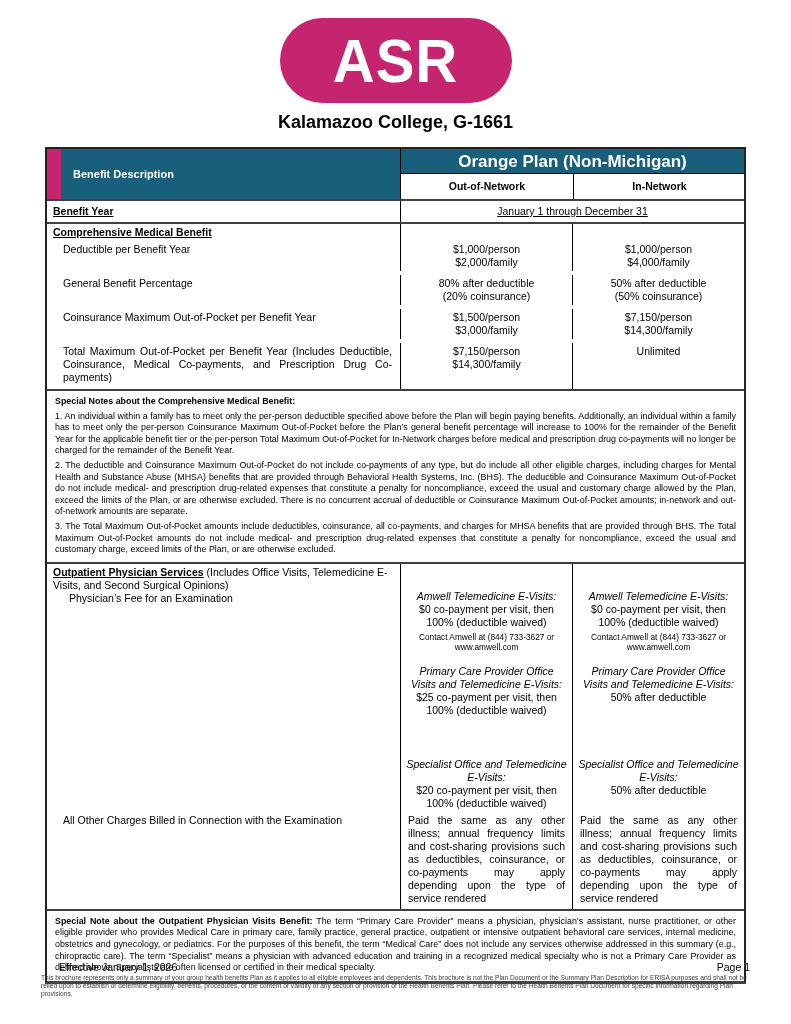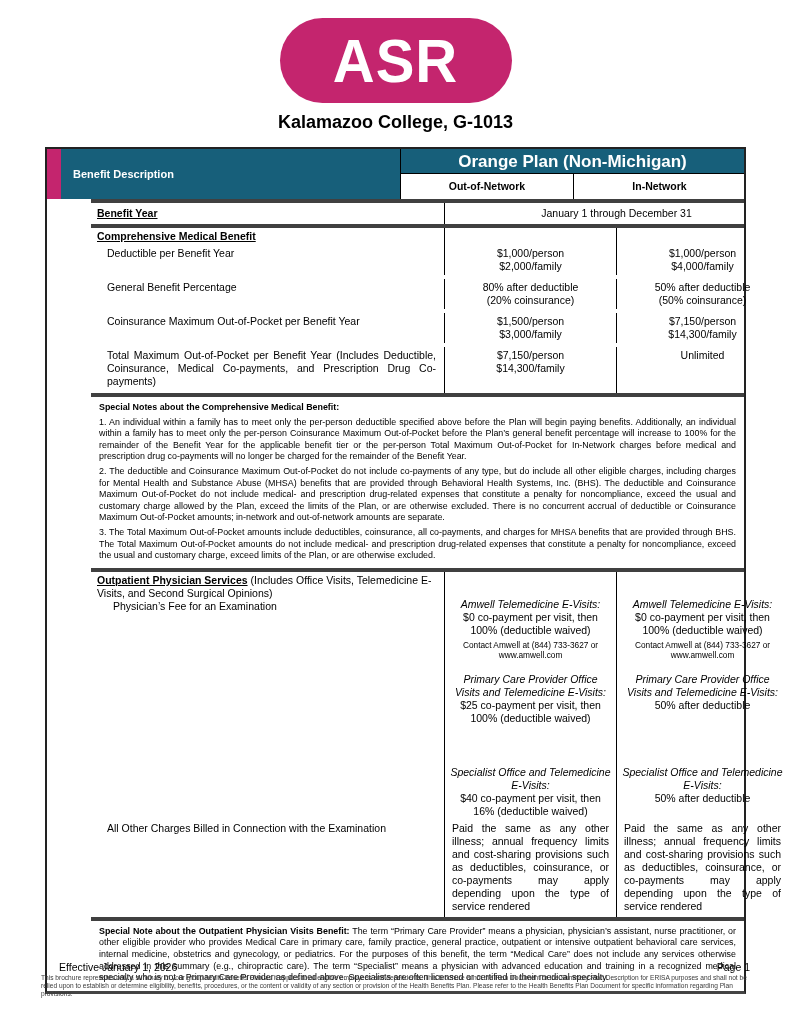--- a/index.html
+++ b/index.html
@@ -24,21 +24,21 @@
 
   
   .btable {
     position:absolute; left:45px; top:147px; width:701px;
     border:2px solid #222; border-bottom:3px solid #444;
     font-size:10.5px; line-height:13px;
   }
   .grid3 { display:grid; grid-template-columns:353px 172px 172px; }
   .grid2 { display:grid; grid-template-columns:353px 344px; }
   .vline { border-left:1px solid #000; }
-  .sep-top { border-top:4px solid #404040;margin-left:44px; }
+  .sep-top { border-top:2px solid #404040; }
 
   
   .hdr { display:grid; grid-template-columns:353px 344px; }
   .hdr-left {
     background:#175f7a; color:#fff; font-weight:bold; font-size:11px;
     position:relative; display:flex; align-items:center; padding-left:26px;
   }
   .hdr-accent { position:absolute; left:0; top:0; bottom:0; width:14px; background:#c4256e; }
   .hdr-right { display:flex; flex-direction:column; border-left:1px solid #000; }
   .hdr-plan {
@@ -47,21 +47,21 @@
     border-bottom:1px solid #000;
   }
   .hdr-cols { display:grid; grid-template-columns:172px 172px; height:25px; }
   .hdr-col {
     font-weight:bold; font-size:10.5px; display:flex; align-items:center; justify-content:center;
   }
   .hdr-col + .hdr-col { border-left:1px solid #000; }
 
   
   .by-label { padding:4px 6px; font-weight:bold; text-decoration:underline; }
-  .by-value { display:flex; align-items:center; justify-content:center; padding:3px; }
+  .by-value { display:flex; align-items:center; justify-content:center; padding:3px;text-decoration:underline; }
 
   
   .lcell { padding:2px 8px 2px 6px; }
   .vcell { padding:2px 5px; text-align:center; }
   .h-underline { font-weight:bold; text-decoration:underline; }
   .indent { padding-left:16px; }
   .just { text-align:justify; }
 
   .comp-section .row-gap { margin-top:4px; }
   .comp-head-row { min-height:15px; }
@@ -95,21 +95,21 @@
   .disclaimer { font-size:6.6px; line-height:8px; color:#3a3a3a; margin-top:1px; }
 </style>
 </head>
 <body>
 
 <div class="logo-wrap">
   <div class="logo-pill">
     <span class="logo-text">ASR</span>
   </div>
 </div>
-<div class="doc-title">Kalamazoo College, G-1013</div>
+<div class="doc-title">Kalamazoo College, G-1661</div>
 
 <div class="btable">
 
   <div class="hdr">
     <div class="hdr-left">
       <div class="hdr-accent"></div>
       <span>Benefit Description</span>
     </div>
     <div class="hdr-right">
       <div class="hdr-plan">Orange Plan (Non-Michigan)</div>
@@ -173,21 +173,21 @@
         <span class="h-underline">Outpatient Physician Services</span><span> (Includes Office Visits, Telemedicine E-Visits, and Second Surgical Opinions)</span>
         <div class="indent">Physician’s Fee for an Examination</div>
       </div>
       <div class="vcell vline outp-vals">
         <div class="blk it">Amwell Telemedicine E-Visits:</div>
         <div class="blk">$0 co-payment per visit, then 100% (deductible waived)</div>
         <div class="blk contact">Contact Amwell at (844) 733-3627 or www.amwell.com</div>
         <div class="blk it gap-m">Primary Care Provider Office Visits and Telemedicine E-Visits:</div>
         <div class="blk pcp-block">$25 co-payment per visit, then 100% (deductible waived)</div>
         <div class="blk it">Specialist Office and Telemedicine E-Visits:</div>
-        <div class="blk">$40 co-payment per visit, then 16% (deductible waived)</div>
+        <div class="blk">$20 co-payment per visit, then 100% (deductible waived)</div>
       </div>
       <div class="vcell vline outp-vals">
         <div class="blk it">Amwell Telemedicine E-Visits:</div>
         <div class="blk">$0 co-payment per visit, then 100% (deductible waived)</div>
         <div class="blk contact">Contact Amwell at (844) 733-3627 or www.amwell.com</div>
         <div class="blk it gap-m">Primary Care Provider Office Visits and Telemedicine E-Visits:</div>
         <div class="blk pcp-block">50% after deductible</div>
         <div class="blk it">Specialist Office and Telemedicine E-Visits:</div>
         <div class="blk">50% after deductible</div>
       </div>

